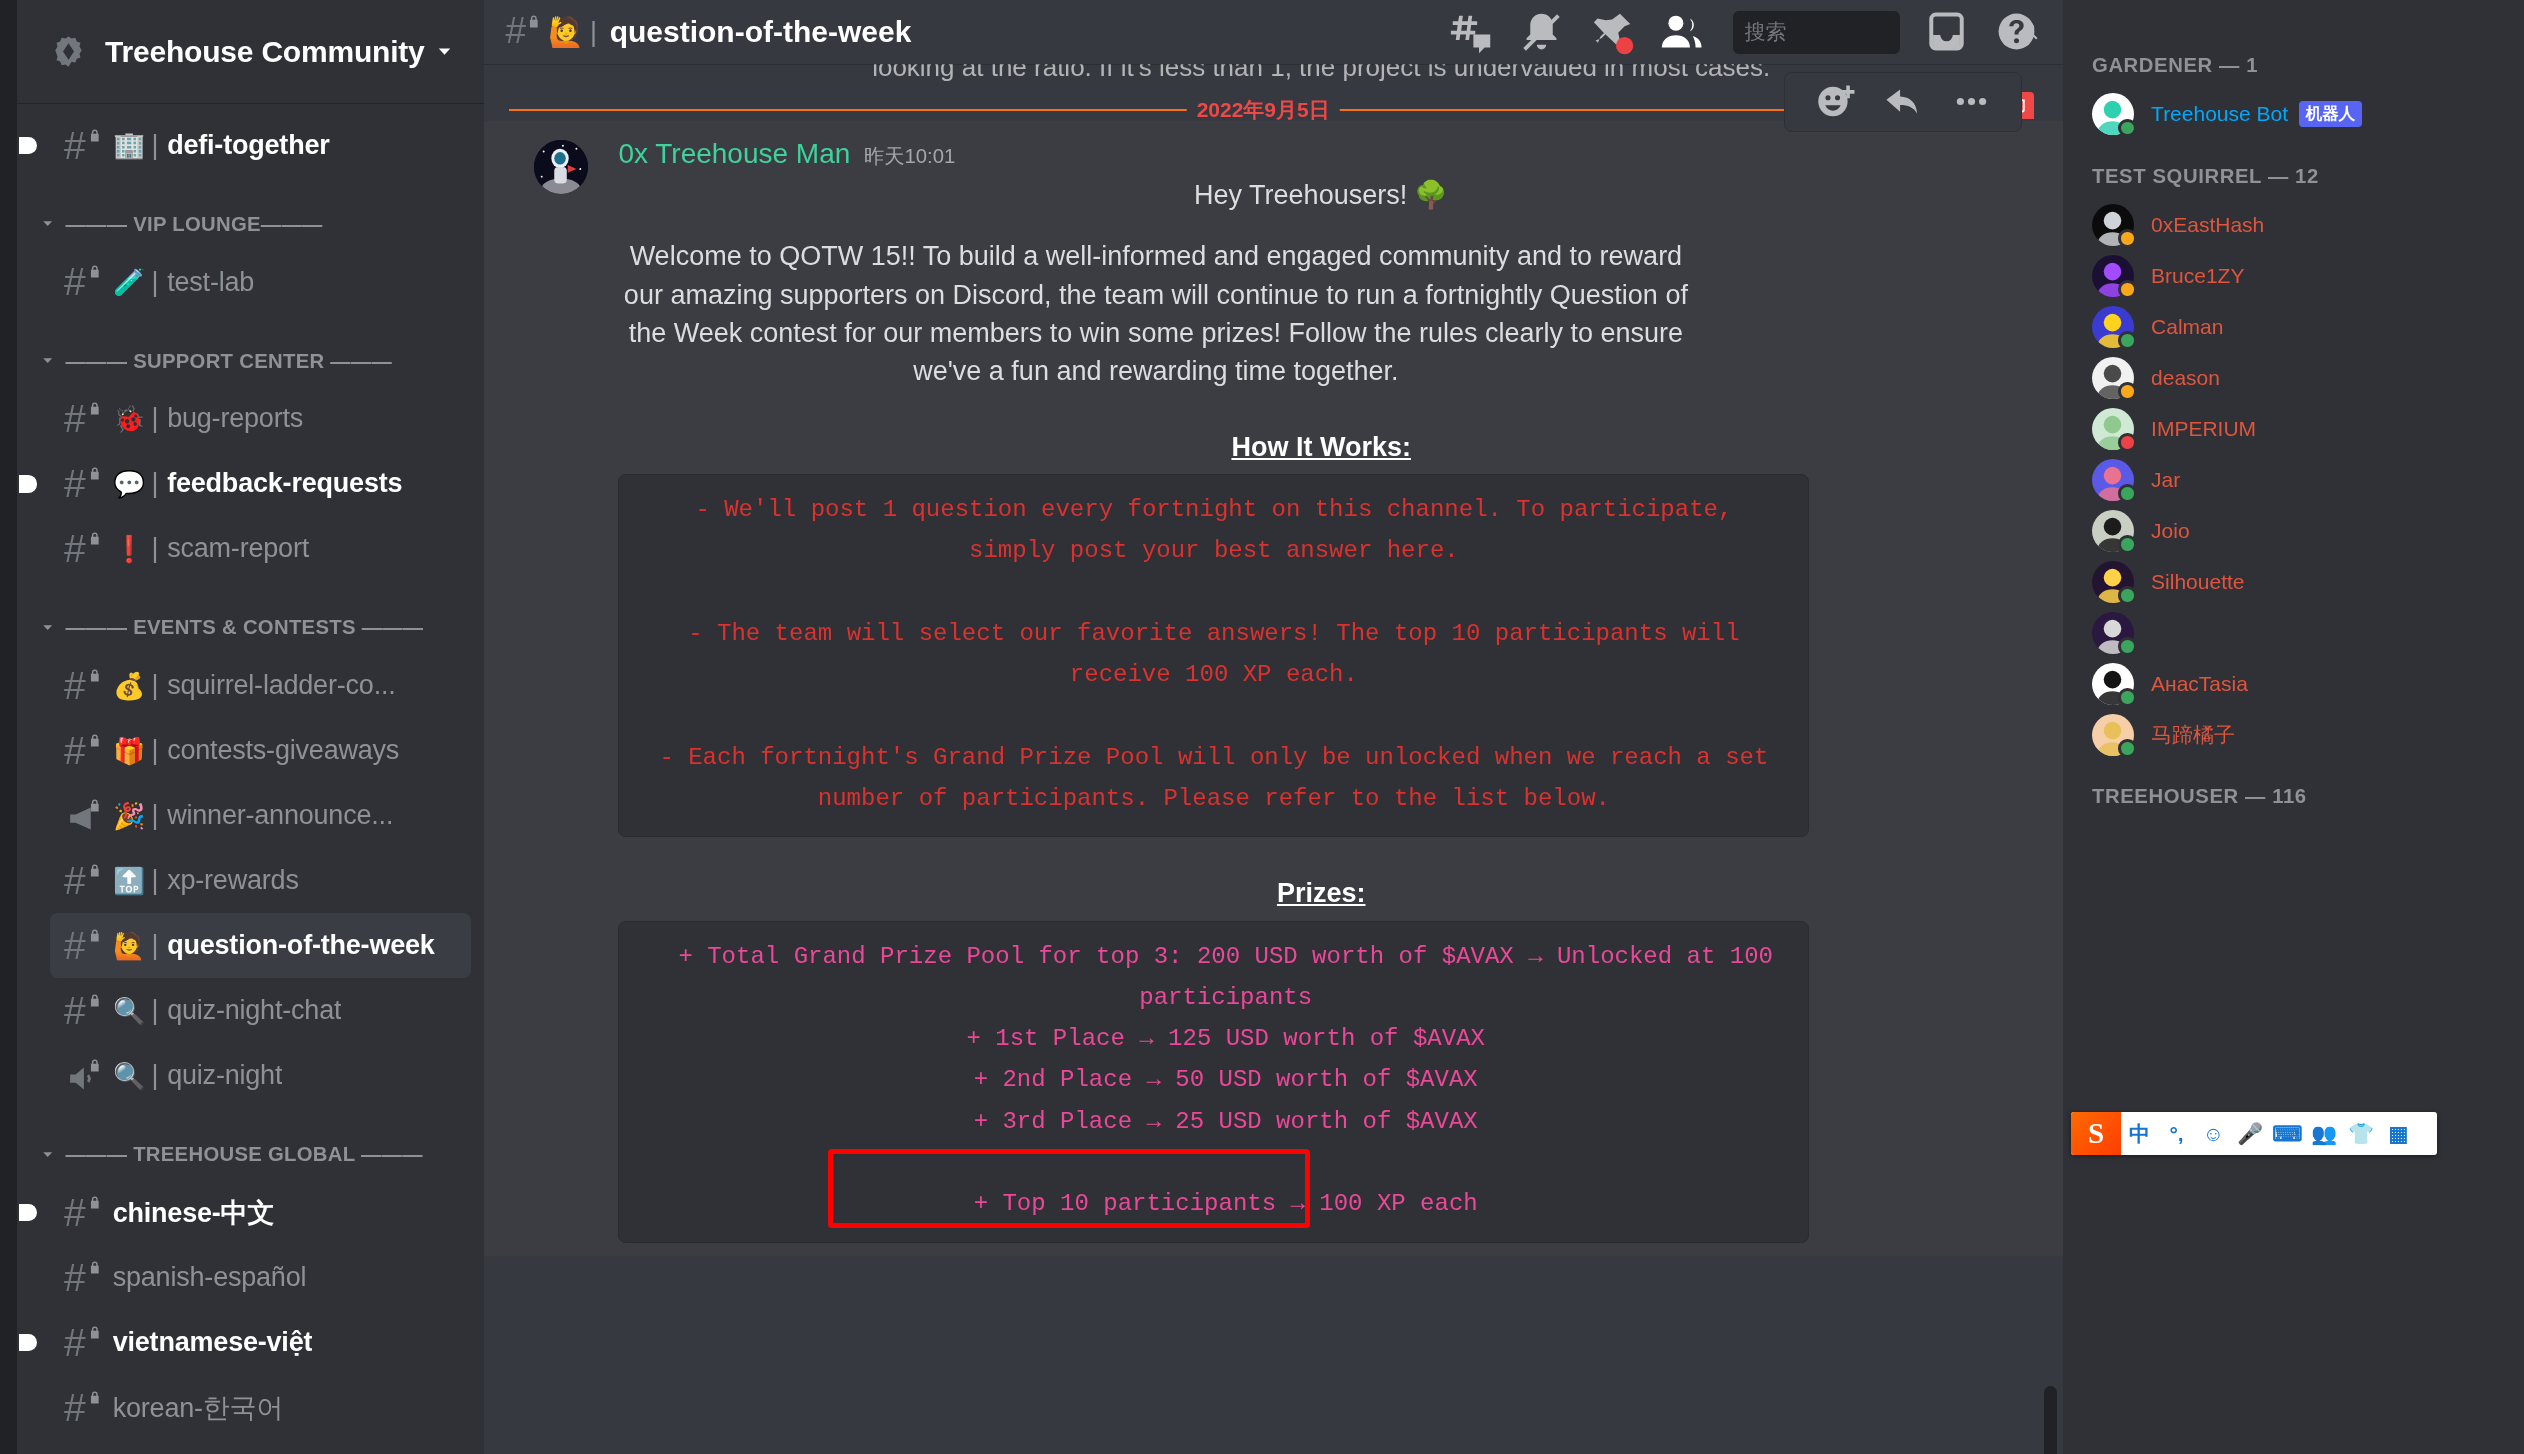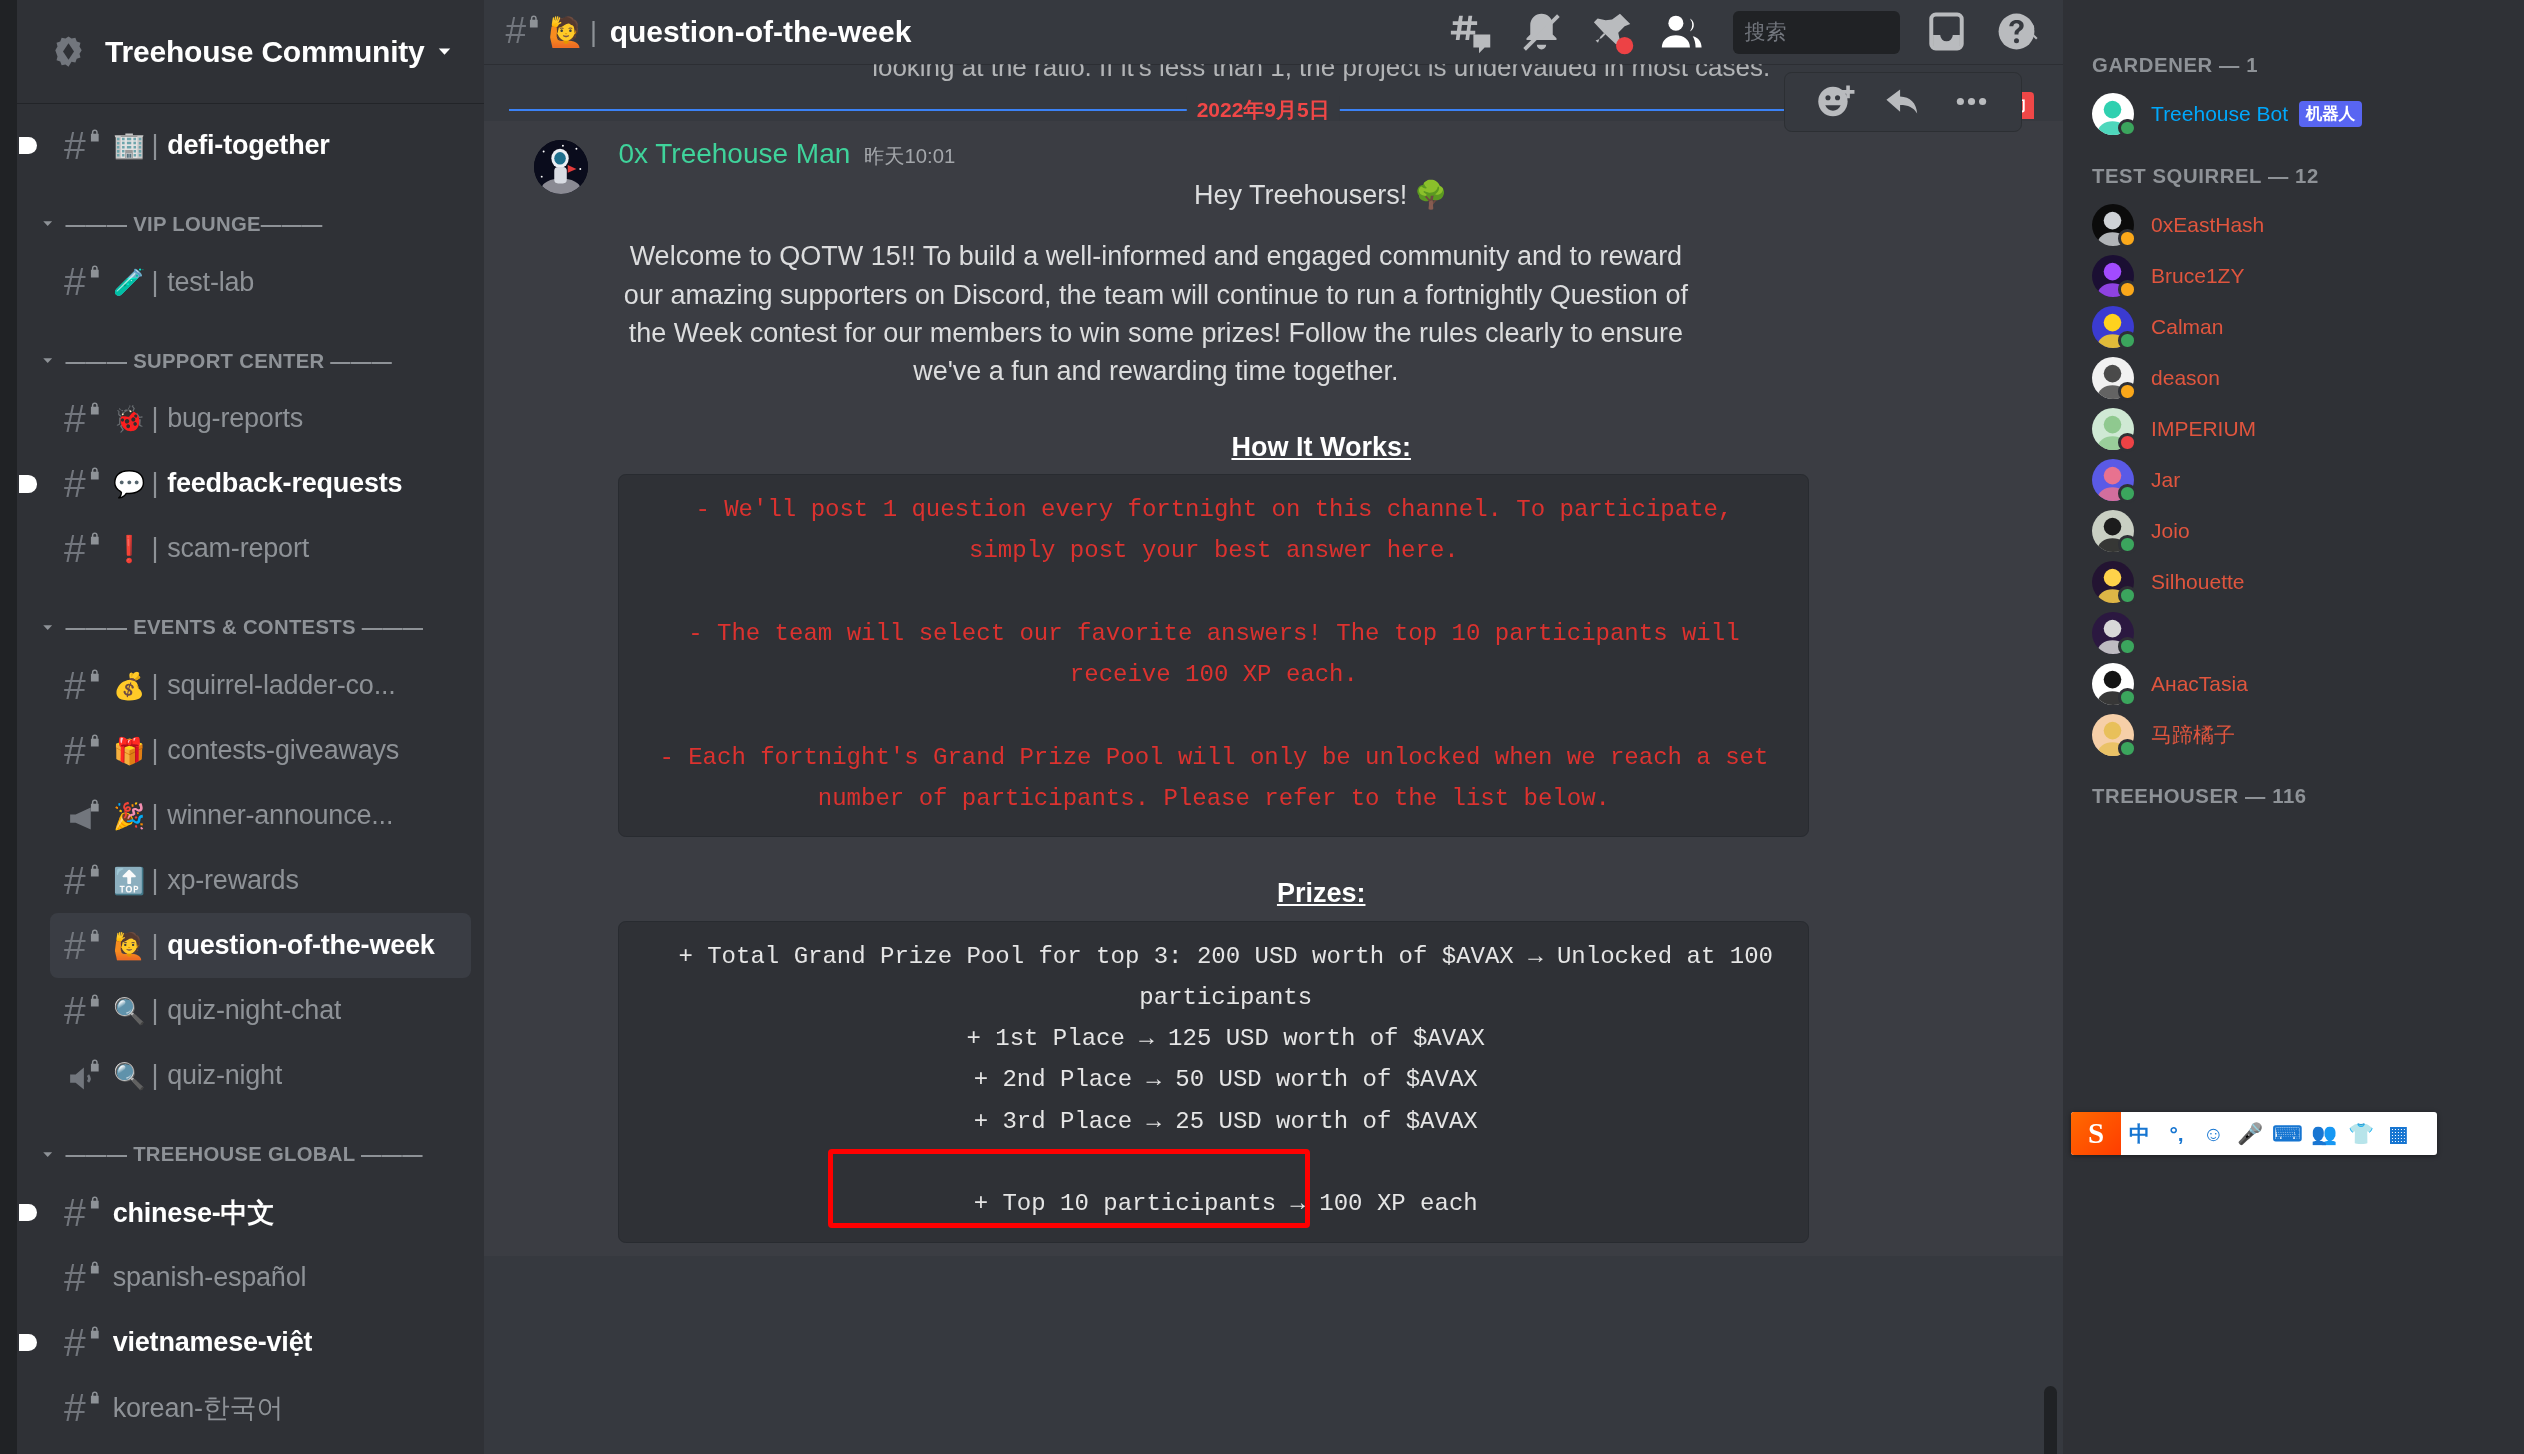--- a/index.html
+++ b/index.html
@@ -105,21 +105,21 @@
     flex: 1 1 auto; position: relative; overflow: hidden;
     background: #36393f; padding-bottom: 0; text-align: center;
   }
 
   .cutoff-text {
     color: #dcddde; font-size: 26px; padding: 0 39px 0 134px;
     opacity: .75; line-height: 1; margin-top: -9.7px; white-space: nowrap;
   }
   .newline-divider {
     position: relative; margin: 29px 46px 0 25px; height: 1.9px;
-    background: #3b82f6;
+    background: #f97316;
   }
   .newline-divider .dt {
     position: absolute; left: 50%; transform: translate(-50%,-50%);
     background: #36393f; color: #f04747; font-size: 21px; font-weight: bold;
     padding: 0 9.7px; top: 1px; white-space: nowrap;
   }
   .newline-divider .newbadge {
     position: absolute; right: -17.4px; top: -17.4px; background: #f04747;
     color: #fff; font-size: 16.5px; font-weight: bold; padding: 1.9px 8.7px 2.9px;
     border-radius: 3.9px 3.9px 0 0;
@@ -142,21 +142,21 @@
   .mhead-u { color: #fff; font-weight: bold; text-decoration: underline;
              font-size: 27px; margin-top: 41px; display: inline-block; }
 
   .codeblock {
     background: #2f3136; border: 1.9px solid #282b30; border-radius: 7.7px;
     padding: 13.6px 17.4px 17.4px; margin-top: 11.6px; max-width: 1191px;
     font-family: "Liberation Mono", monospace; font-size: 24px; line-height: 1.72;
     white-space: pre-wrap;
   }
   .codeblock.diff-minus { color: #dc322f; }
-  .codeblock.diff-plus  { color: #e5e5e5; padding-left: 41px; }
+  .codeblock.diff-plus  { color: #ec4899; padding-left: 41px; }
 
   .hover-toolbar {
     position: absolute; right: 41px; top: 7.7px; height: 60px;
     background: #36393f; border: 1.9px solid #2c2f33; border-radius: 7.7px;
     display: flex; align-items: center; padding: 0 15.5px; z-index: 8;
   }
   .hover-toolbar .hb { width: 41px; height: 41px; margin: 0 13.6px; cursor: pointer; }
 
   .redbox {
     position: absolute; border: 5.8px solid #ff0000; border-radius: 3.9px;

